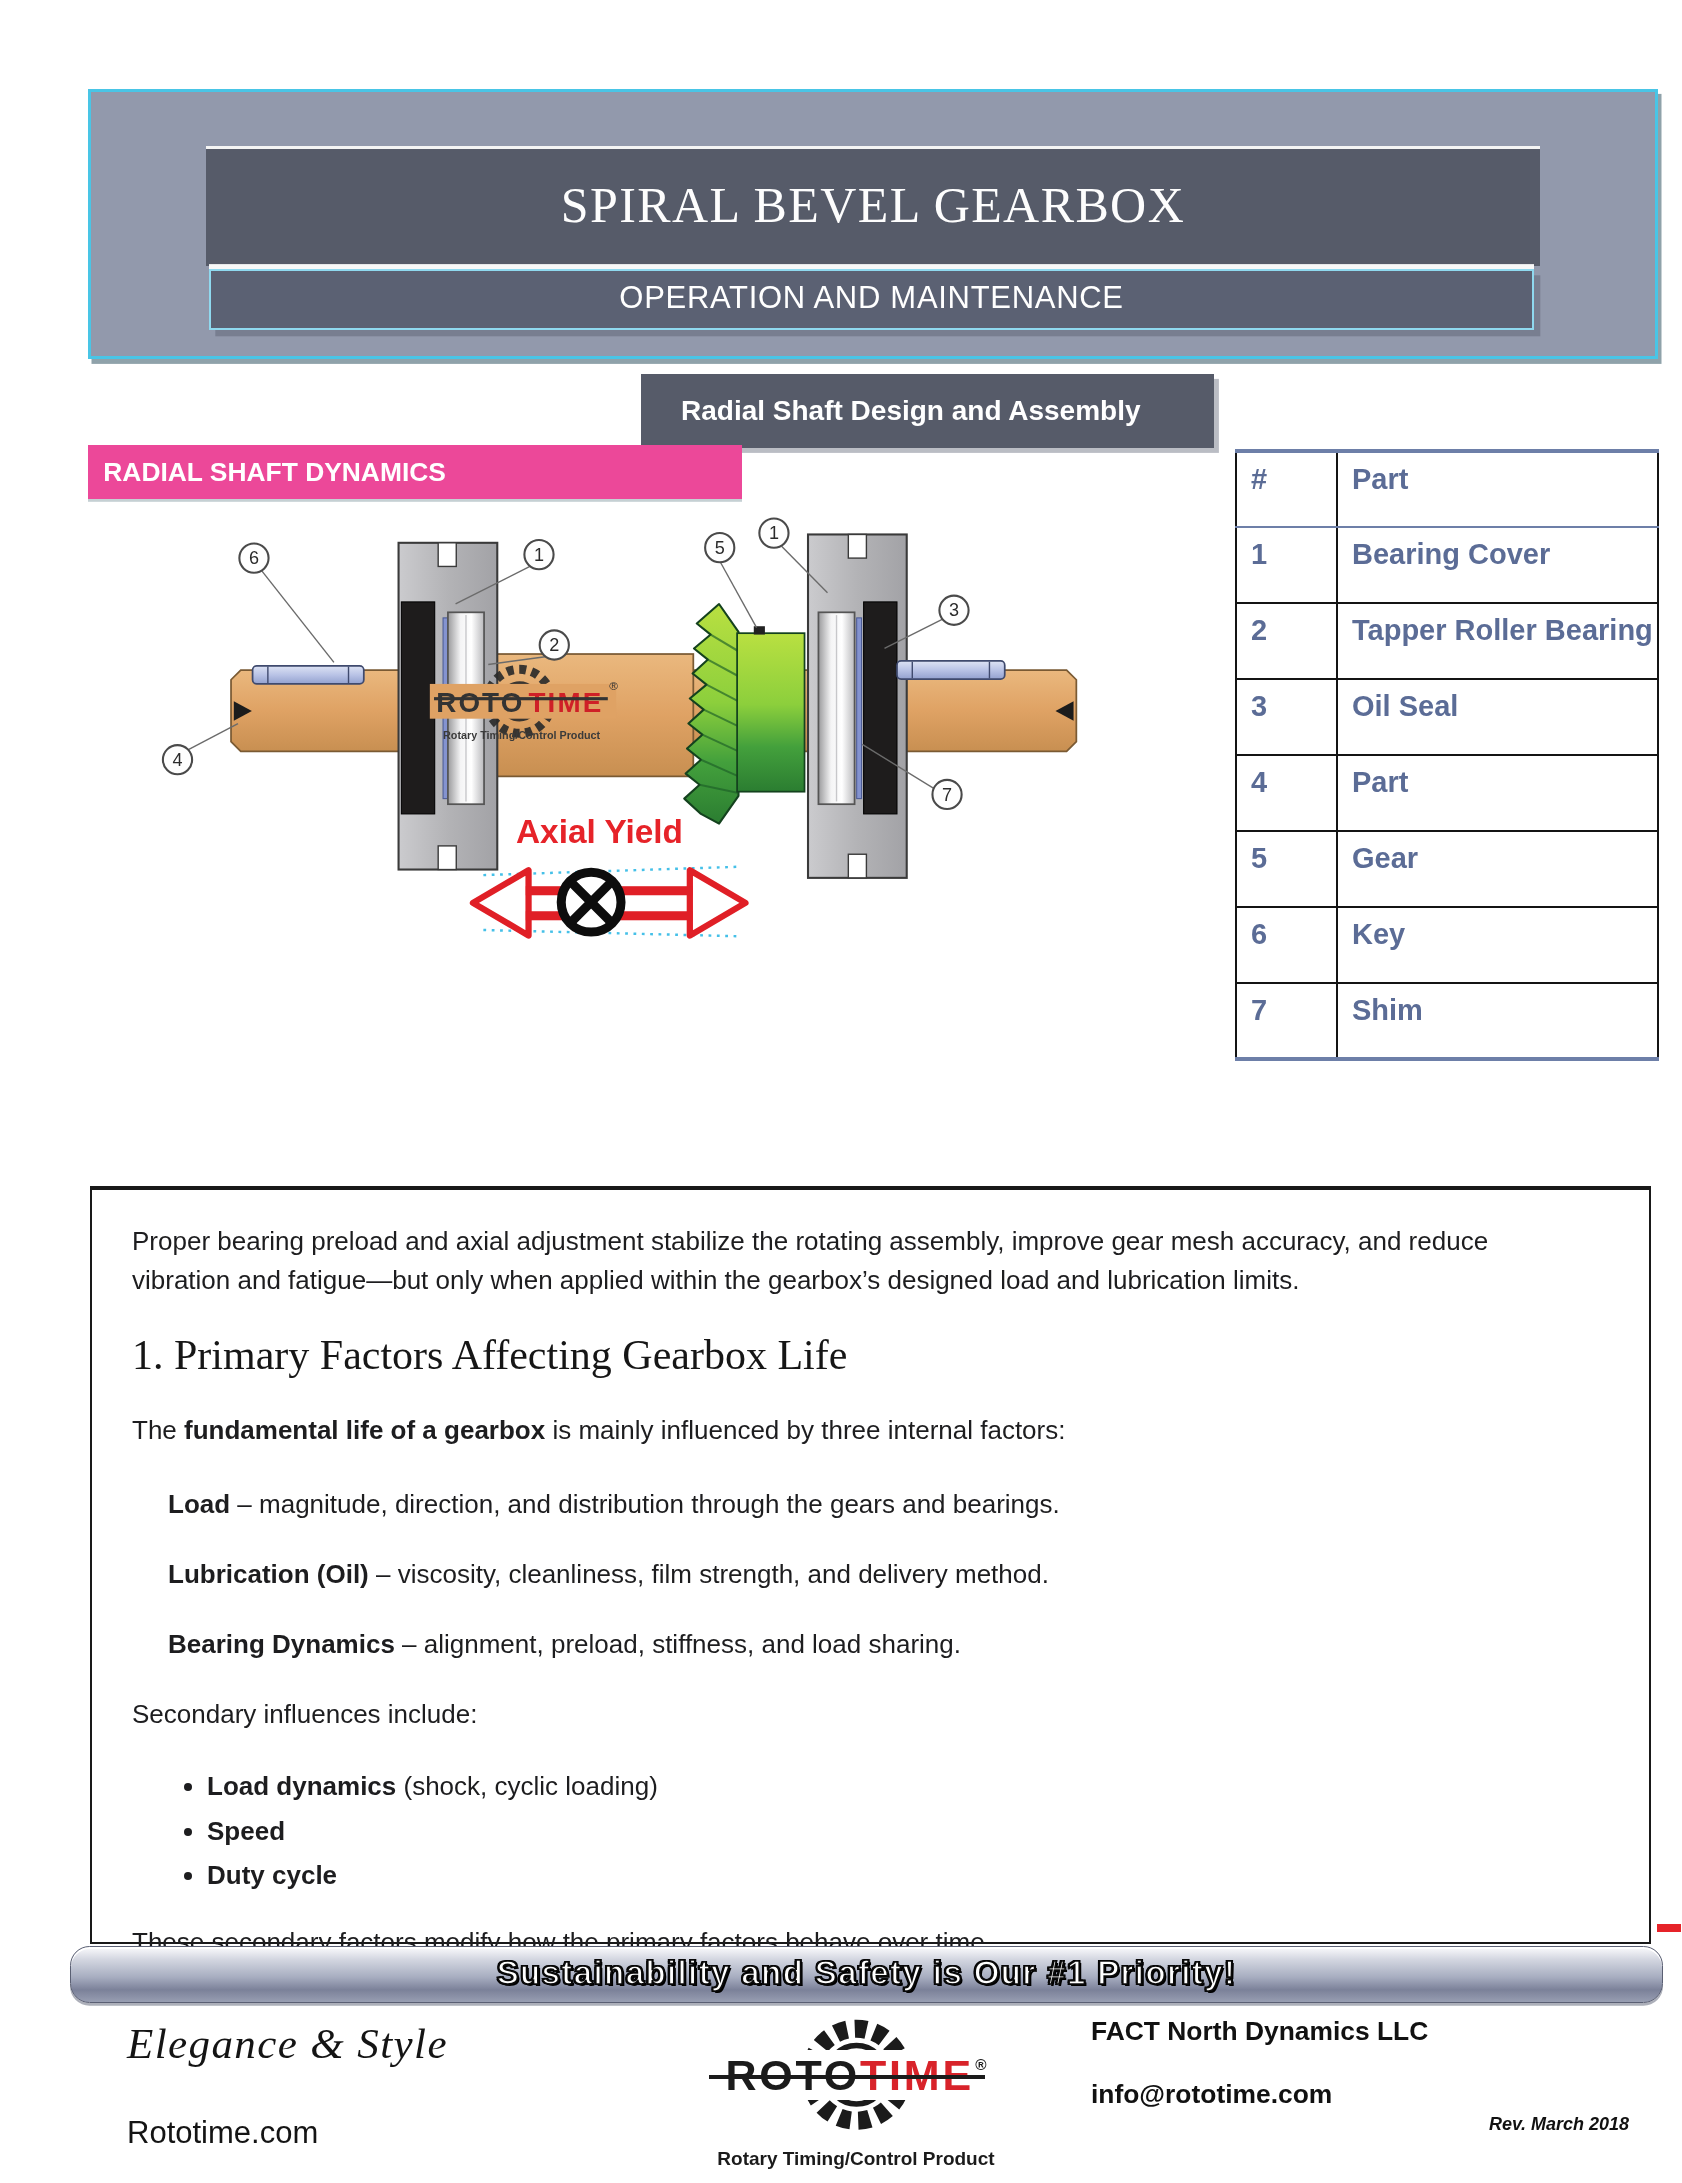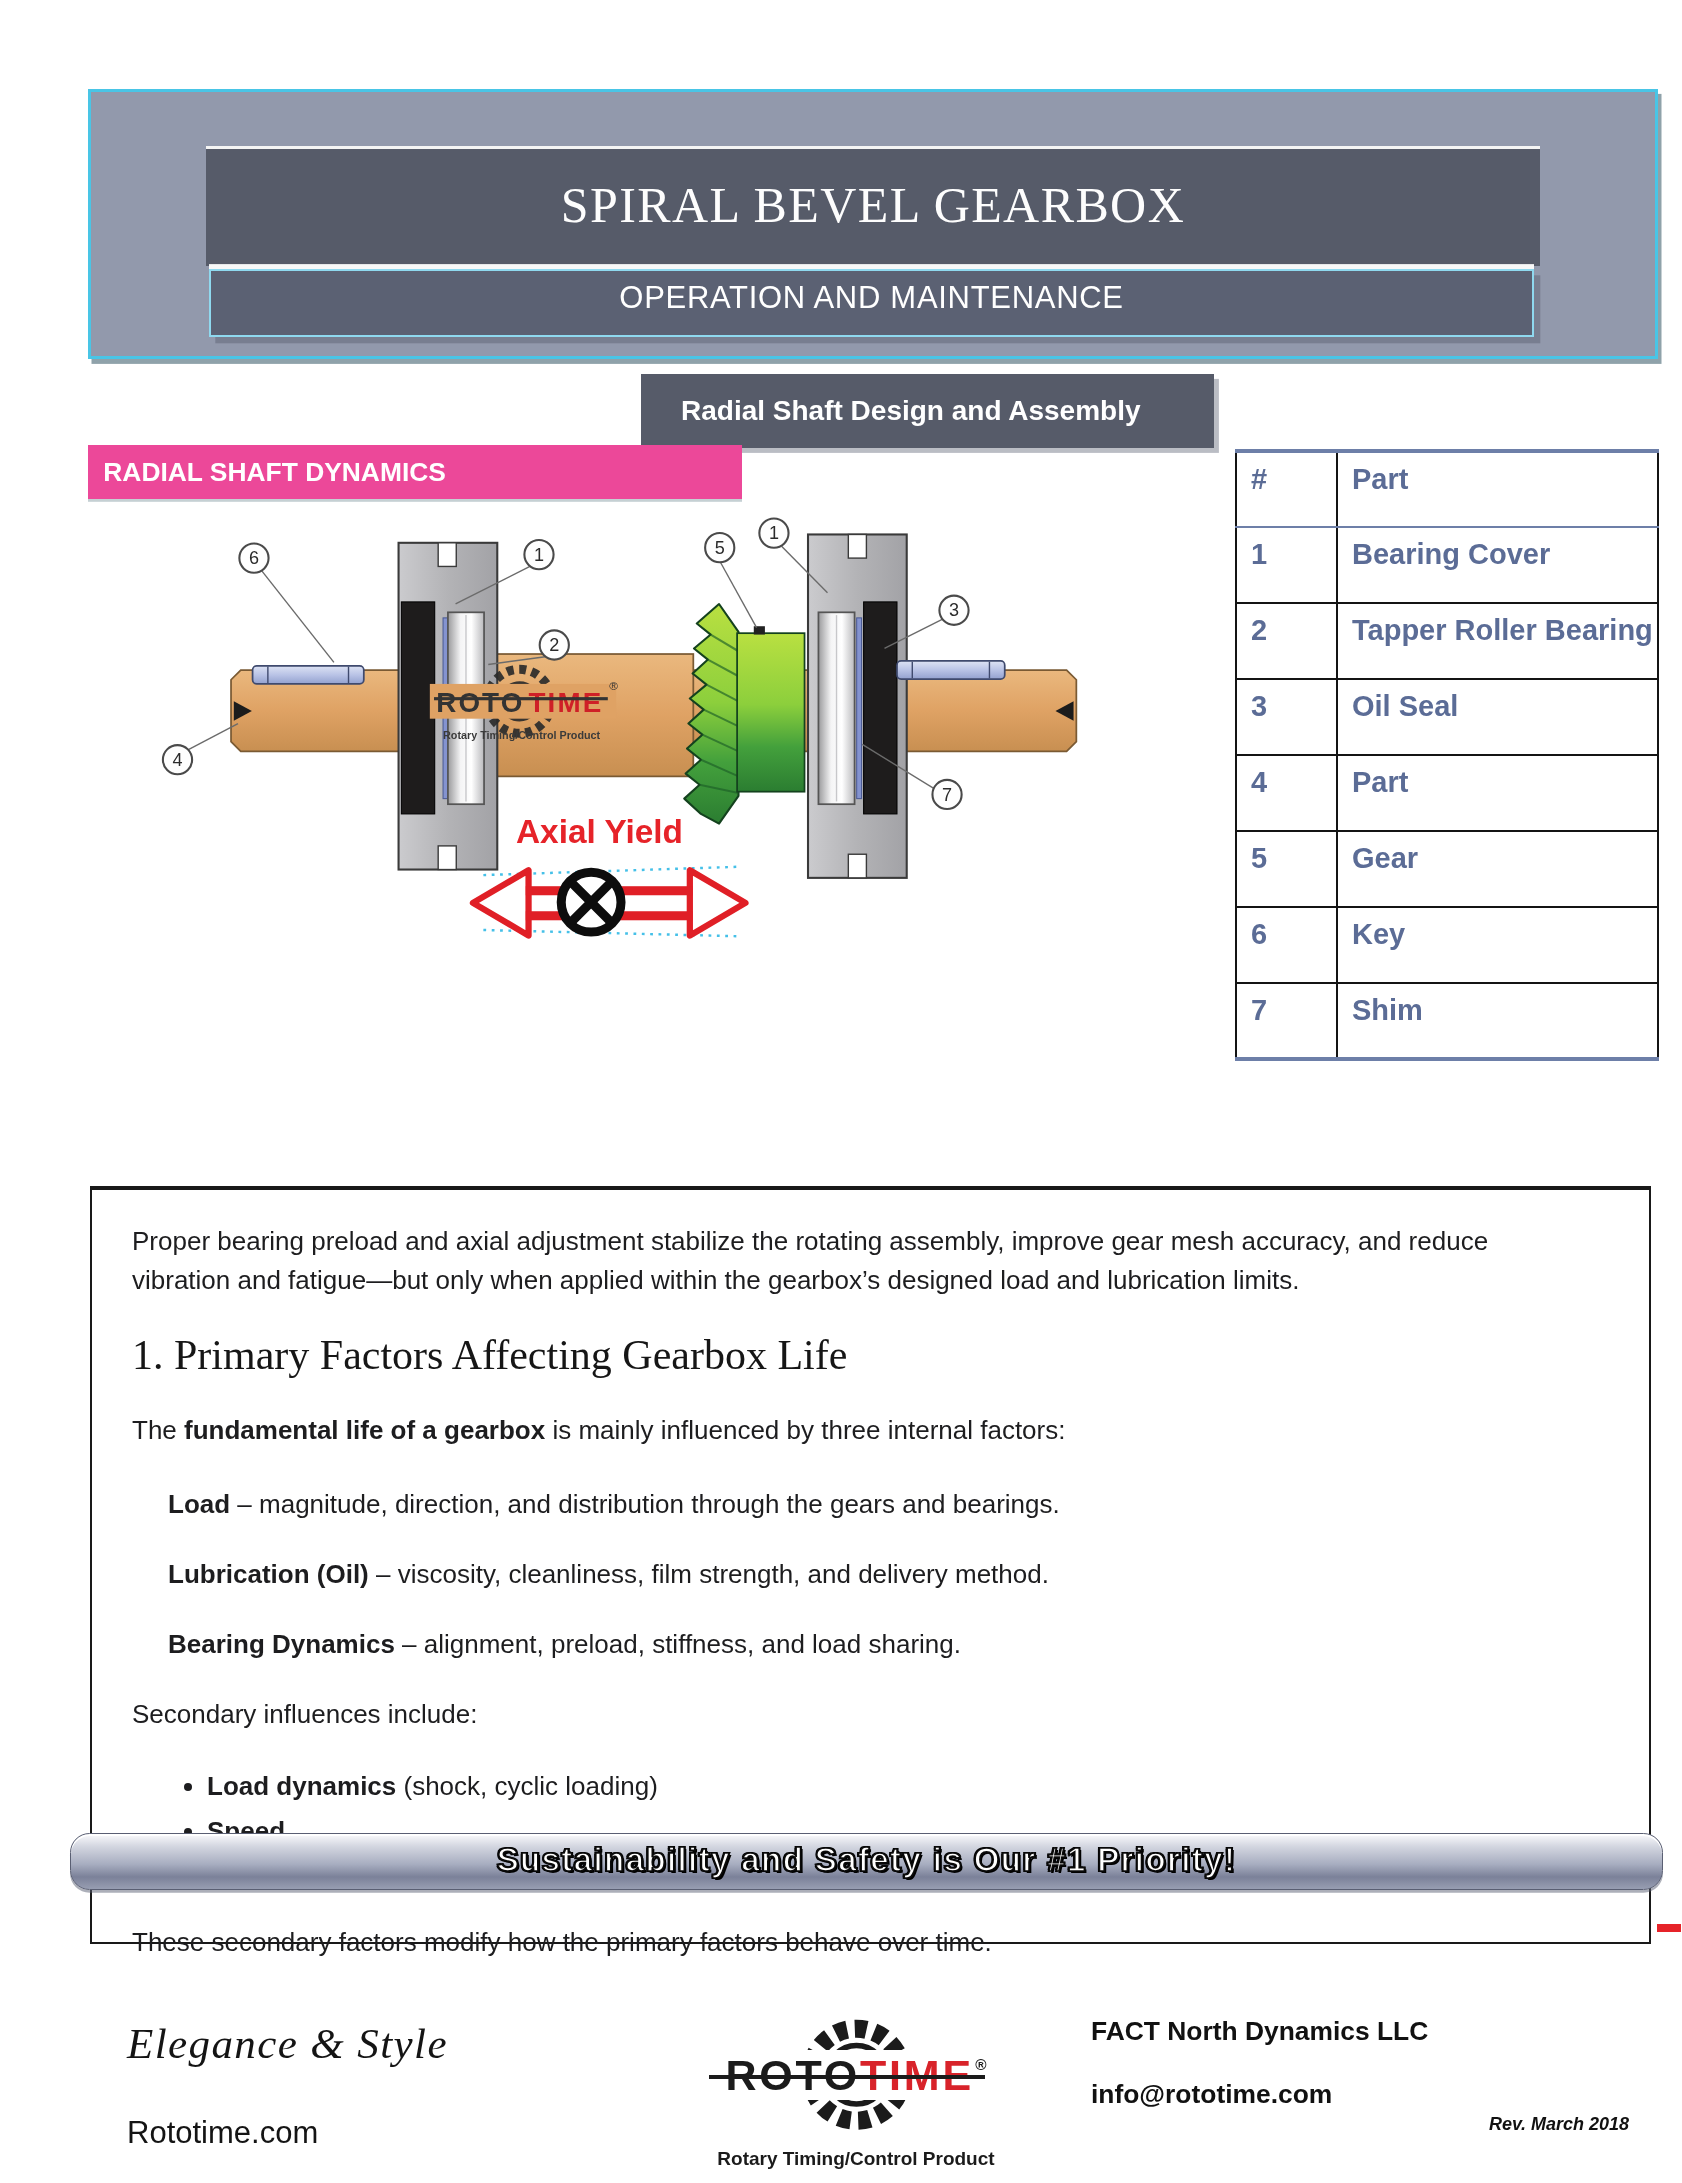--- a/index.html
+++ b/index.html
@@ -7,21 +7,21 @@
         font-family:"Liberation Sans",sans-serif;color:#1d1d1f;}
 
   
   .header-box{position:absolute;left:88px;top:89px;width:1564px;height:264px;
               background:#9299ac;border:3.5px solid #49c5e6;
               box-shadow:3.5px 4.9px 0 rgba(106,131,142,.75);}
   .title-box{position:absolute;left:115px;top:54px;width:1334px;height:120px;
              background:#565b69;border-top:3.5px solid #f4f4f4;box-sizing:border-box;}
   .title-box h1{margin:0;text-align:center;line-height:113px;font-family:"Liberation Serif",serif;
                 font-weight:500;font-size:50px;letter-spacing:1.4px;color:#fdfdfd;}
-  .subtitle-bar{position:absolute;left:118px;top:177px;width:1325px;height:68px;
+  .subtitle-bar{position:absolute;left:118px;top:177px;width:1325px;height:61px;
                 background:#5b6173;border:2.8px solid #8fd9ef;box-sizing:border-box;
                 box-shadow:0 -4.9px 0 #f8f8f8, 6.3px 6.3px 0 rgba(99,104,122,.55);}
   .subtitle-bar h2{margin:0;text-align:center;line-height:53px;font-size:31px;font-weight:400;
                    letter-spacing:0.7px;color:#ffffff;}
 
   
   .badge{position:absolute;left:641px;top:374px;width:573px;height:74px;background:#565b69;
          box-shadow:4.9px 4.9px 0 rgba(130,134,148,.55);}
   .badge span{display:block;text-align:left;line-height:74px;color:#fff;font-size:28px;font-weight:600;padding-left:40px;}
   .teal-bar{position:absolute;left:88px;top:445px;width:654px;height:54px;background:#ec4899;
@@ -50,21 +50,21 @@
   .lead{margin-bottom:35px !important;}
   .factor{margin:0 0 31px 36px !important;}
   .sec{margin-bottom:33px !important;}
   ul.bullets{margin:0 0 28px 0;padding-left:75px;}
   ul.bullets li{margin-bottom:5.6px;}
   .closing{margin:0;}
 
   .red-dash{position:absolute;left:1657px;top:1924px;width:24px;height:8.3px;background:#e62329;}
 
   
-  .metal-bar{position:absolute;left:70px;top:1833px;width:1593px;height:57px;border-radius:19.5px;
+  .metal-bar{position:absolute;left:70px;top:1946px;width:1593px;height:57px;border-radius:19.5px;
              background:linear-gradient(#fbfbfd 0%,#d4d7e1 22%,#a7adc0 55%,#7b8199 78%,#989eb2 100%);
              border:1.4px solid #5a5f73;box-sizing:border-box;
              box-shadow:inset 0 2.1px 0 #ffffff, 0 2.8px 0 rgba(90,95,115,.5);}
   .metal-bar span{display:block;text-align:center;line-height:51px;font-size:33px;font-weight:800;
                   letter-spacing:1.4px;color:#ffffff;-webkit-text-stroke:1.7px #0a0a0a;
                   text-shadow:-1.4px -1.4px 0 #000,1.4px -1.4px 0 #000,-1.4px 1.4px 0 #000,2.1px 2.1px 0 #000;}
 
   
   .script{position:absolute;left:127px;top:2019px;font-family:"Liberation Serif",serif;font-style:italic;
           font-size:43px;letter-spacing:1.4px;color:#141414;}

